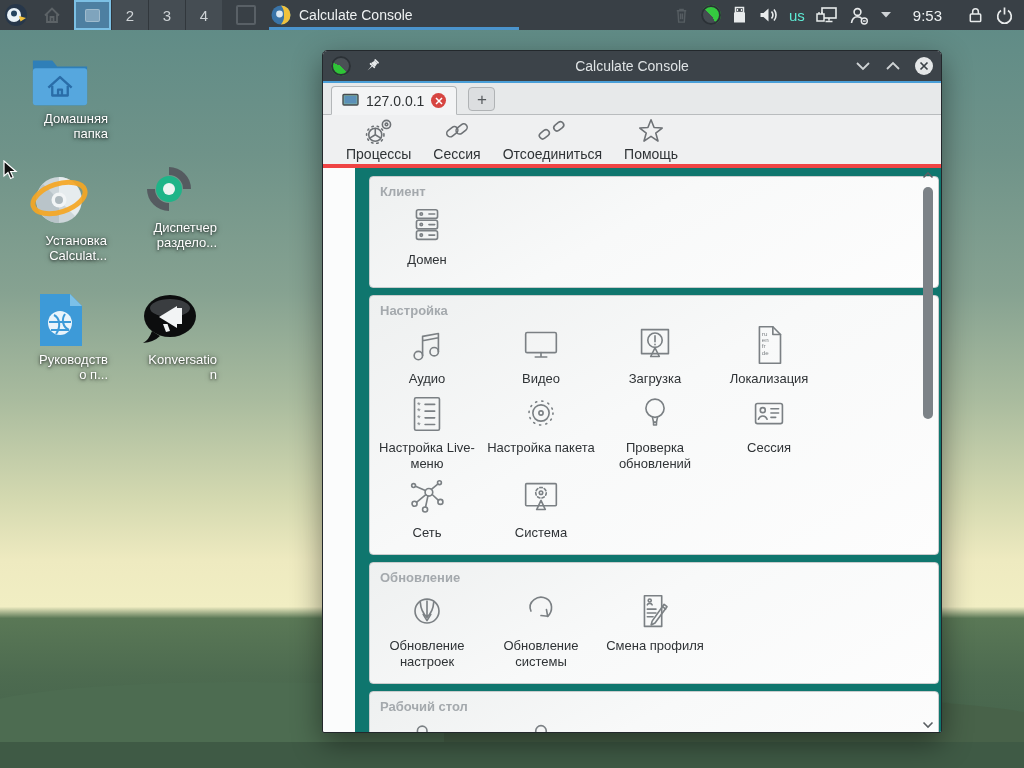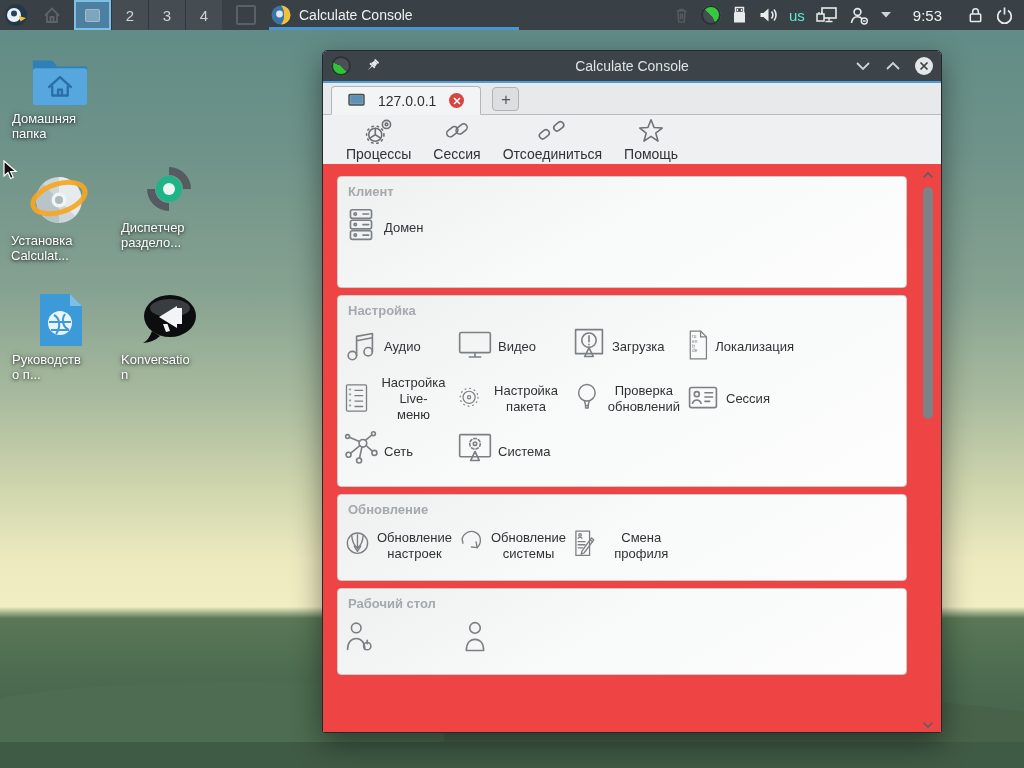--- a/index.html
+++ b/index.html
@@ -33,21 +33,21 @@
   .task::after { content:""; position:absolute; left:0; right:0; bottom:0; height:3px; background:#4b94cc; }
   .task-label { font-size:14px; color:#eef1f2; }
   .tray { margin-left:auto; display:flex; align-items:center; gap:11px; margin-right:10px; }
   .kbd { font-size:15px; color:#5eead4; }
   .clock { font-size:15px; color:#eef1f2; margin:0 14px 0 10px; }
   .upd { width:20px; height:20px; border-radius:50%;
     background:conic-gradient(from -50deg,#35c940 0 55%,#454c52 55% 100%);
     box-shadow:inset 0 0 0 2px #2b3136; }
 
   
-  .dicon { position:absolute; width:96px; text-align:left; z-index:5; cursor:default; }
+  .dicon { position:absolute; width:96px; text-align:right; z-index:5; cursor:default; }
   .dicon-img { display:flex; justify-content:center; }
   .dicon-label { margin-top:3px; font-size:13px; line-height:15px; color:#fff; white-space:pre-line;
     text-shadow:0 1px 3px rgba(0,0,0,.75), 0 0 6px rgba(0,0,0,.4); }
 
   
   .cursor { position:absolute; left:3px; top:160px; z-index:90; }
 
   
   .window { position:absolute; left:322px; top:50px; width:620px; height:683px; z-index:10;
     background:#fbfcfc; border:1px solid #23282c; border-radius:5px 5px 2px 2px;
@@ -60,42 +60,42 @@
   .tb-pin { margin-left:12px; }
   .tb-title { position:absolute; left:0; right:0; text-align:center; font-size:14px; color:#dfe3e5; }
   .tb-controls { margin-left:auto; display:flex; align-items:center; gap:14px; z-index:2; }
   .tb-close { width:18px; height:18px; border-radius:50%; background:#e4e7e8;
     display:flex; align-items:center; justify-content:center; }
   .accent { height:2px; background:#4a9fd8; flex:0 0 auto; }
 
   .tabbar { height:32px; background:#e7e9ea; border-bottom:1px solid #b9bcbe; flex:0 0 auto;
     display:flex; align-items:flex-end; padding-left:8px; }
   .tab { height:29px; background:#f3f4f5; border:1px solid #b4b7b9; border-bottom:1px solid #f3f4f5;
-    border-radius:4px 4px 0 0; display:flex; align-items:center; gap:13px; padding:0 16px;
+    border-radius:4px 4px 0 0; display:flex; align-items:center; gap:7px; padding:0 10px;
     margin-bottom:-1px;text-align:right; }
   .tab-label { font-size:14px; color:#2e3234; }
   .tab-close { width:15px; height:15px; border-radius:50%; background:#d64541;
     display:flex; align-items:center; justify-content:center; }
   .tab-add { width:27px; height:24px; margin-left:11px; margin-bottom:3px; background:#dcdee0;
     border:1px solid #b0b3b5; border-radius:4px; display:flex; align-items:center; justify-content:center;
     font-size:17px; color:#55595c; line-height:1; }
 
   .toolbar { height:53px; background:#eff0f1; border-bottom:4px solid #ef4444; flex:0 0 auto;
     display:flex; align-items:center; padding-left:12px; }
   .tbtn { display:flex; flex-direction:column; align-items:center; gap:1px; padding:2px 11px; }
   .tbtn svg { stroke:#6e7276; fill:none; stroke-width:1.7; stroke-linecap:round; stroke-linejoin:round; }
   .tbtn-label { font-size:14px; color:#2f3336; }
 
-  .content { flex:1; position:relative; background:#ef4444; overflow:hidden; padding:8px 0 0 14px; }
+  .content { flex:1; position:relative; background:#0f766e; overflow:hidden; padding:8px 0 0 14px;margin-left:32px; }
   .group { width:570px; border:1px solid #c9cccd; border-radius:4px; margin-bottom:7px;
     background:linear-gradient(150deg,#eef0f0 0%,#f8f9f9 45%,#fdfdfd 100%); padding:5px 0 9px 0; }
   .group-client { min-height:112px; }
   .group-title { font-size:13px; font-weight:bold; color:#a4a9ad; margin:2px 0 4px 10px; }
   .items { display:flex; flex-wrap:wrap; }
-  .item { width:114px; display:flex; flex-direction:row; align-items:center; margin-bottom:4px; }
+  .item { width:114px; display:flex; flex-direction:column; align-items:center; margin-bottom:4px; }
   .item svg { stroke:#7b8084; fill:none; stroke-width:1.7; stroke-linecap:round; stroke-linejoin:round; }
   .item svg text { stroke:none; fill:#7b8084; font-family:"Liberation Sans",sans-serif; }
   .item-label { margin-top:3px; font-size:13px; line-height:16px; color:#2f3336; text-align:center;
     white-space:pre-line; }
 
   .scrollbar { position:absolute; top:3px; right:5px; bottom:3px; width:16px; }
   .sb-thumb { position:absolute; top:16px; left:3px; width:10px; height:232px; border-radius:5px; background:#7c8287; }
   .sb-up { position:absolute; top:0; left:2px; }
   .sb-down { position:absolute; bottom:0; left:2px; }
 </style>

